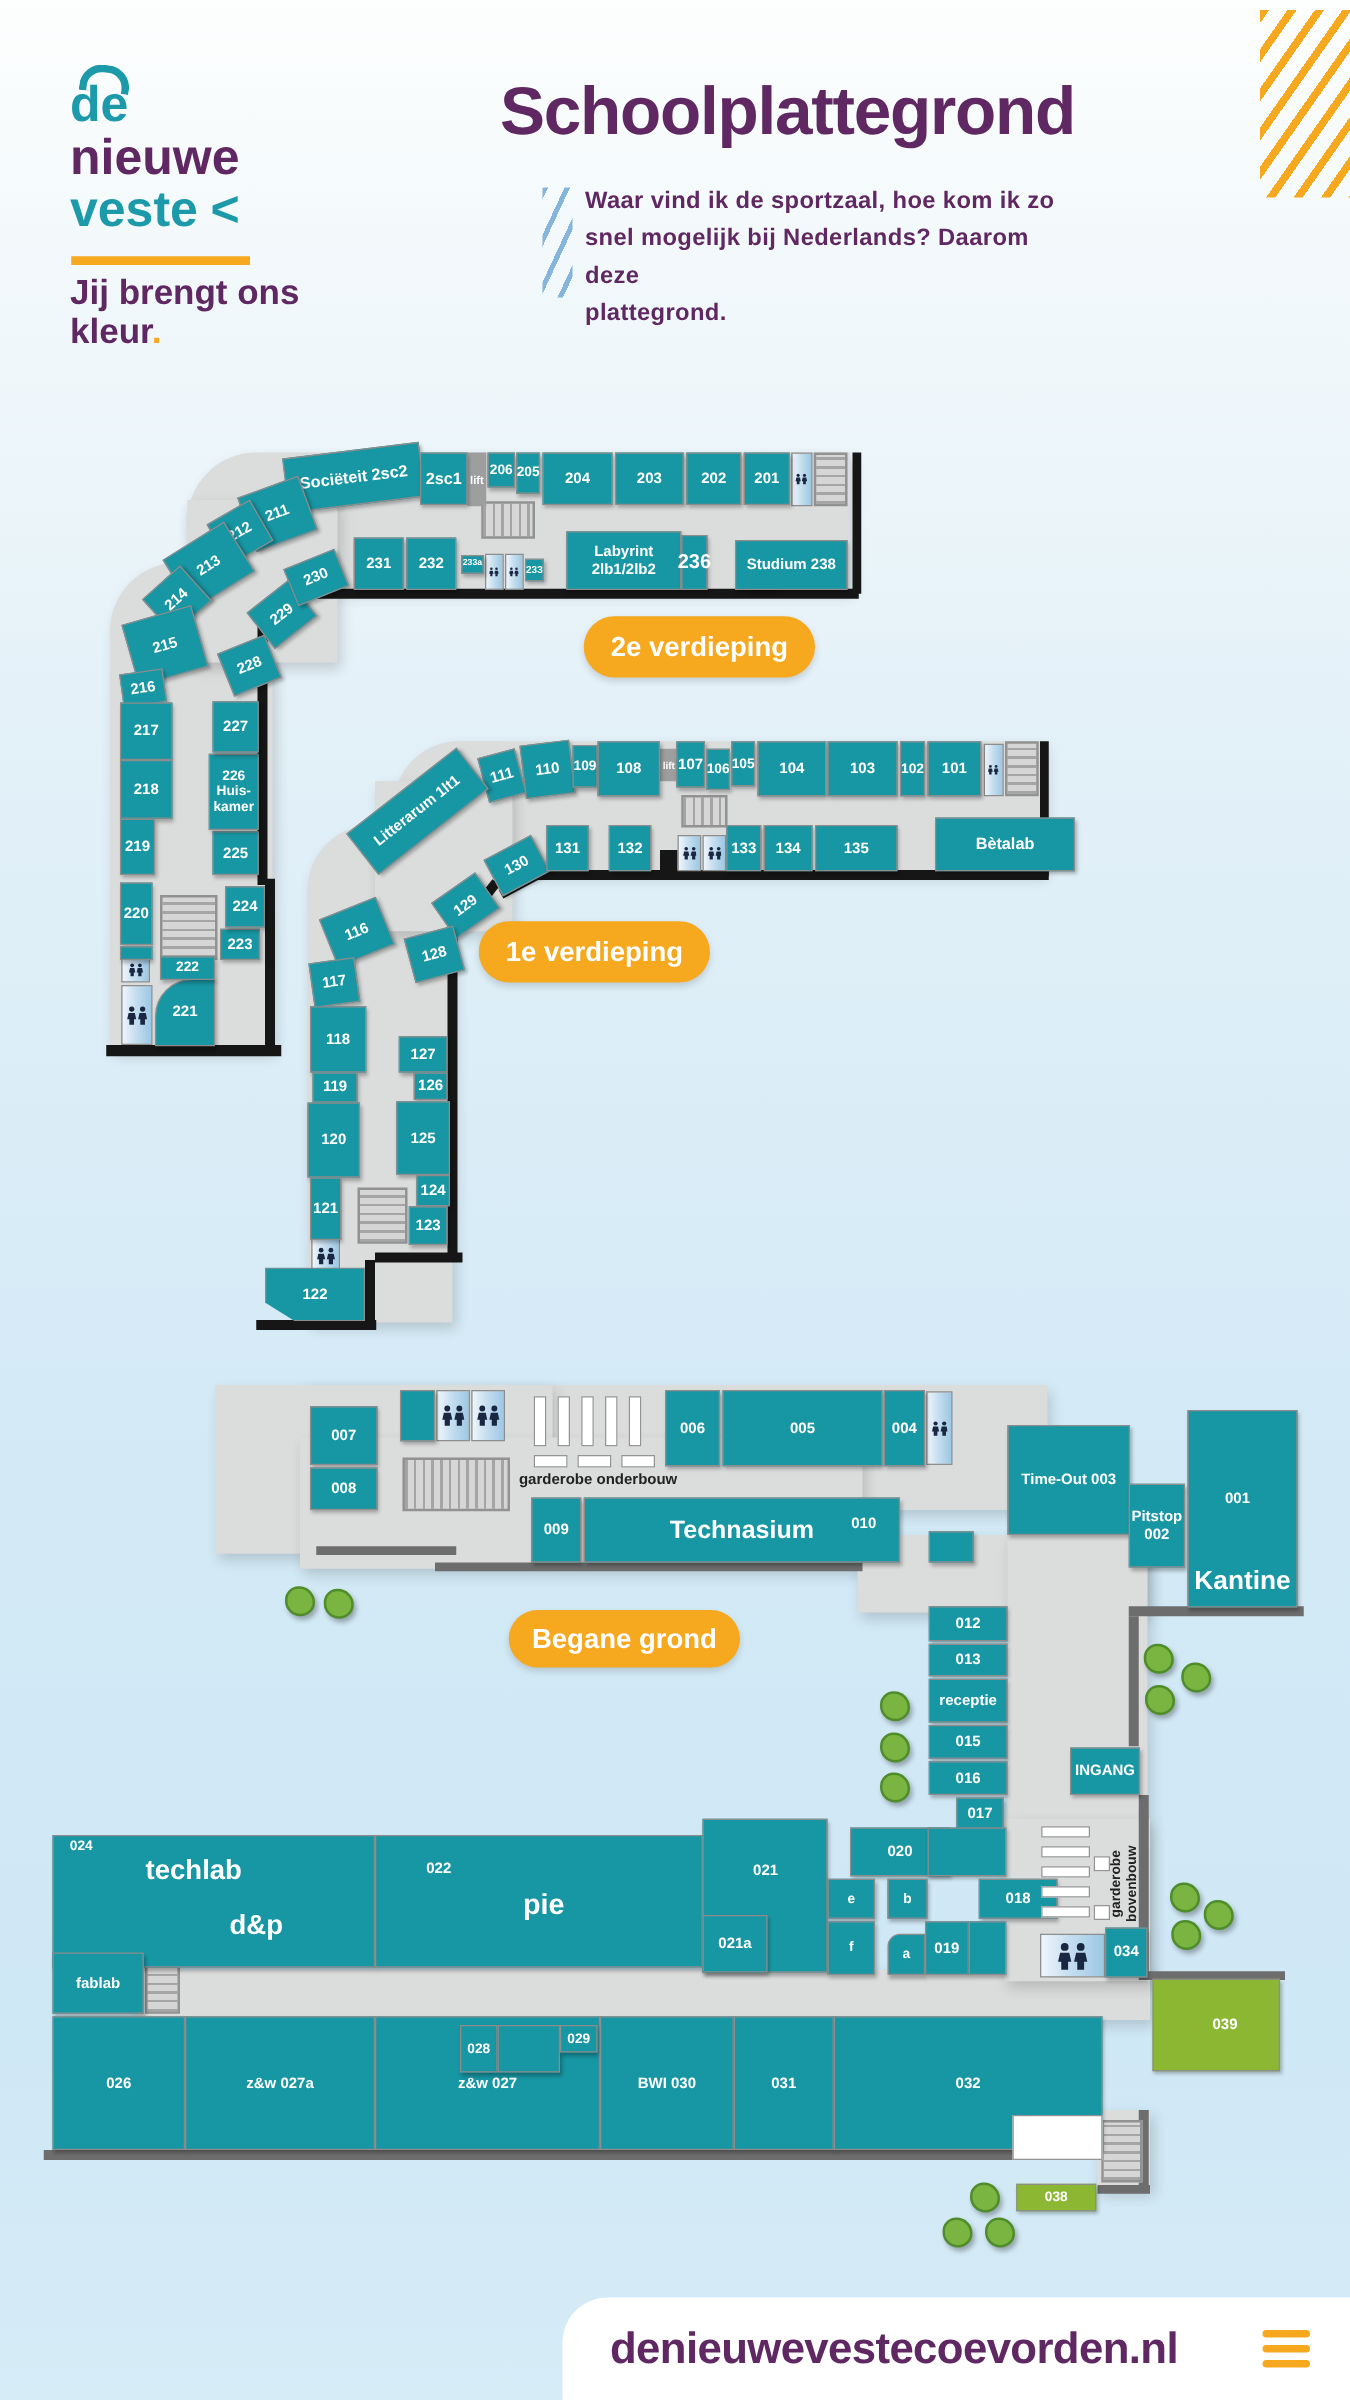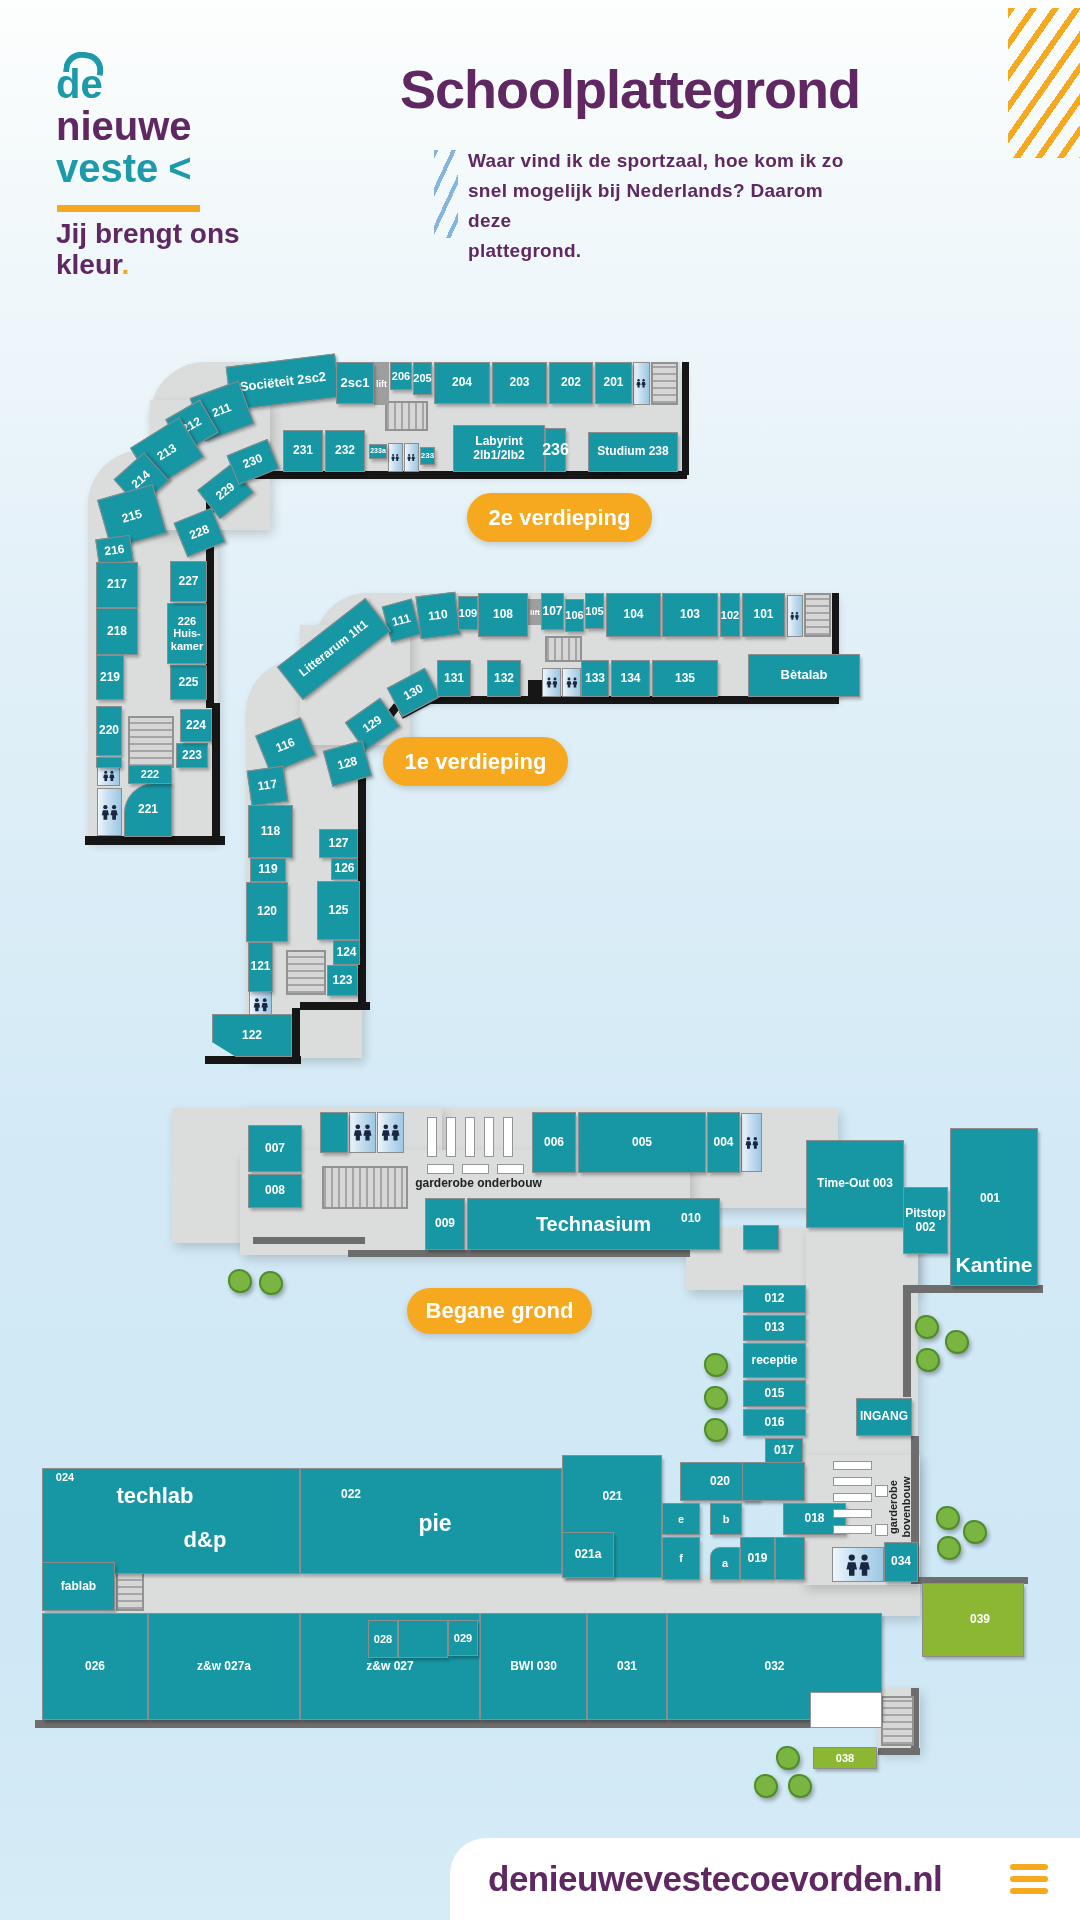--- a/index.html
+++ b/index.html
@@ -360,21 +360,21 @@
         <div class="shp room" style="left: 710px; top: 1547px; width: 30px; height: 33px; font-size: 11px; border-radius: 10px 0px 0px;">a</div>
         <div class="shp room" style="left: 740px; top: 1537px; width: 35px; height: 43px;">019</div>
         <div class="shp room" style="left: 775px; top: 1537px; width: 30px; height: 43px;"></div>
         <div class="shp room" style="left: 884px; top: 1542px; width: 34px; height: 40px;">034</div>
         <div class="shp room" style="left: 42px; top: 1562px; width: 73px; height: 49px;">fablab</div>
         <div class="shp room" style="left: 42px; top: 1613px; width: 106px; height: 107px;">026</div>
         <div class="shp room" style="left: 148px; top: 1613px; width: 152px; height: 107px;">z&amp;w 027a</div>
         <div class="shp room" style="left: 300px; top: 1613px; width: 180px; height: 107px;">z&amp;w 027</div>
         <div class="shp room" style="left: 368px; top: 1620px; width: 30px; height: 38px; font-size: 11px;">028</div>
         <div class="shp room" style="left: 398px; top: 1620px; width: 50px; height: 38px;"></div>
-        <div class="shp room" style="left: 448px; top: 1620px; width: 30px; height: 36px; font-size: 11px;">029</div>
+        <div class="shp room" style="left: 448px; top: 1620px; width: 30px; height: 22px; font-size: 11px;">029</div>
         <div class="shp room" style="left: 480px; top: 1613px; width: 107px; height: 107px;">BWI 030</div>
         <div class="shp room" style="left: 587px; top: 1613px; width: 80px; height: 107px;">031</div>
         <div class="shp room" style="left: 667px; top: 1613px; width: 215px; height: 107px;">032</div>
         <div class="shp groom" style="left: 922px; top: 1583px; width: 102px; height: 74px; padding-left: 14px;">039</div>
         <div class="shp groom" style="left: 813px; top: 1747px; width: 64px; height: 22px; font-size: 11px;">038</div>
         <div class="shp txt" style="left: 48px; top: 1470px; width: 34px; height: 14px; font-size: 11px;">024</div>
         <div class="shp txt" style="left: 90px; top: 1482px; width: 130px; height: 28px; font-size: 22px;">techlab</div>
         <div class="shp txt" style="left: 150px; top: 1526px; width: 110px; height: 28px; font-size: 22px;">d&amp;p</div>
         <div class="shp txt" style="left: 330px; top: 1486px; width: 42px; height: 16px; font-size: 12px;">022</div>
         <div class="shp txt" style="left: 390px; top: 1508px; width: 90px; height: 30px; font-size: 23px;">pie</div>

